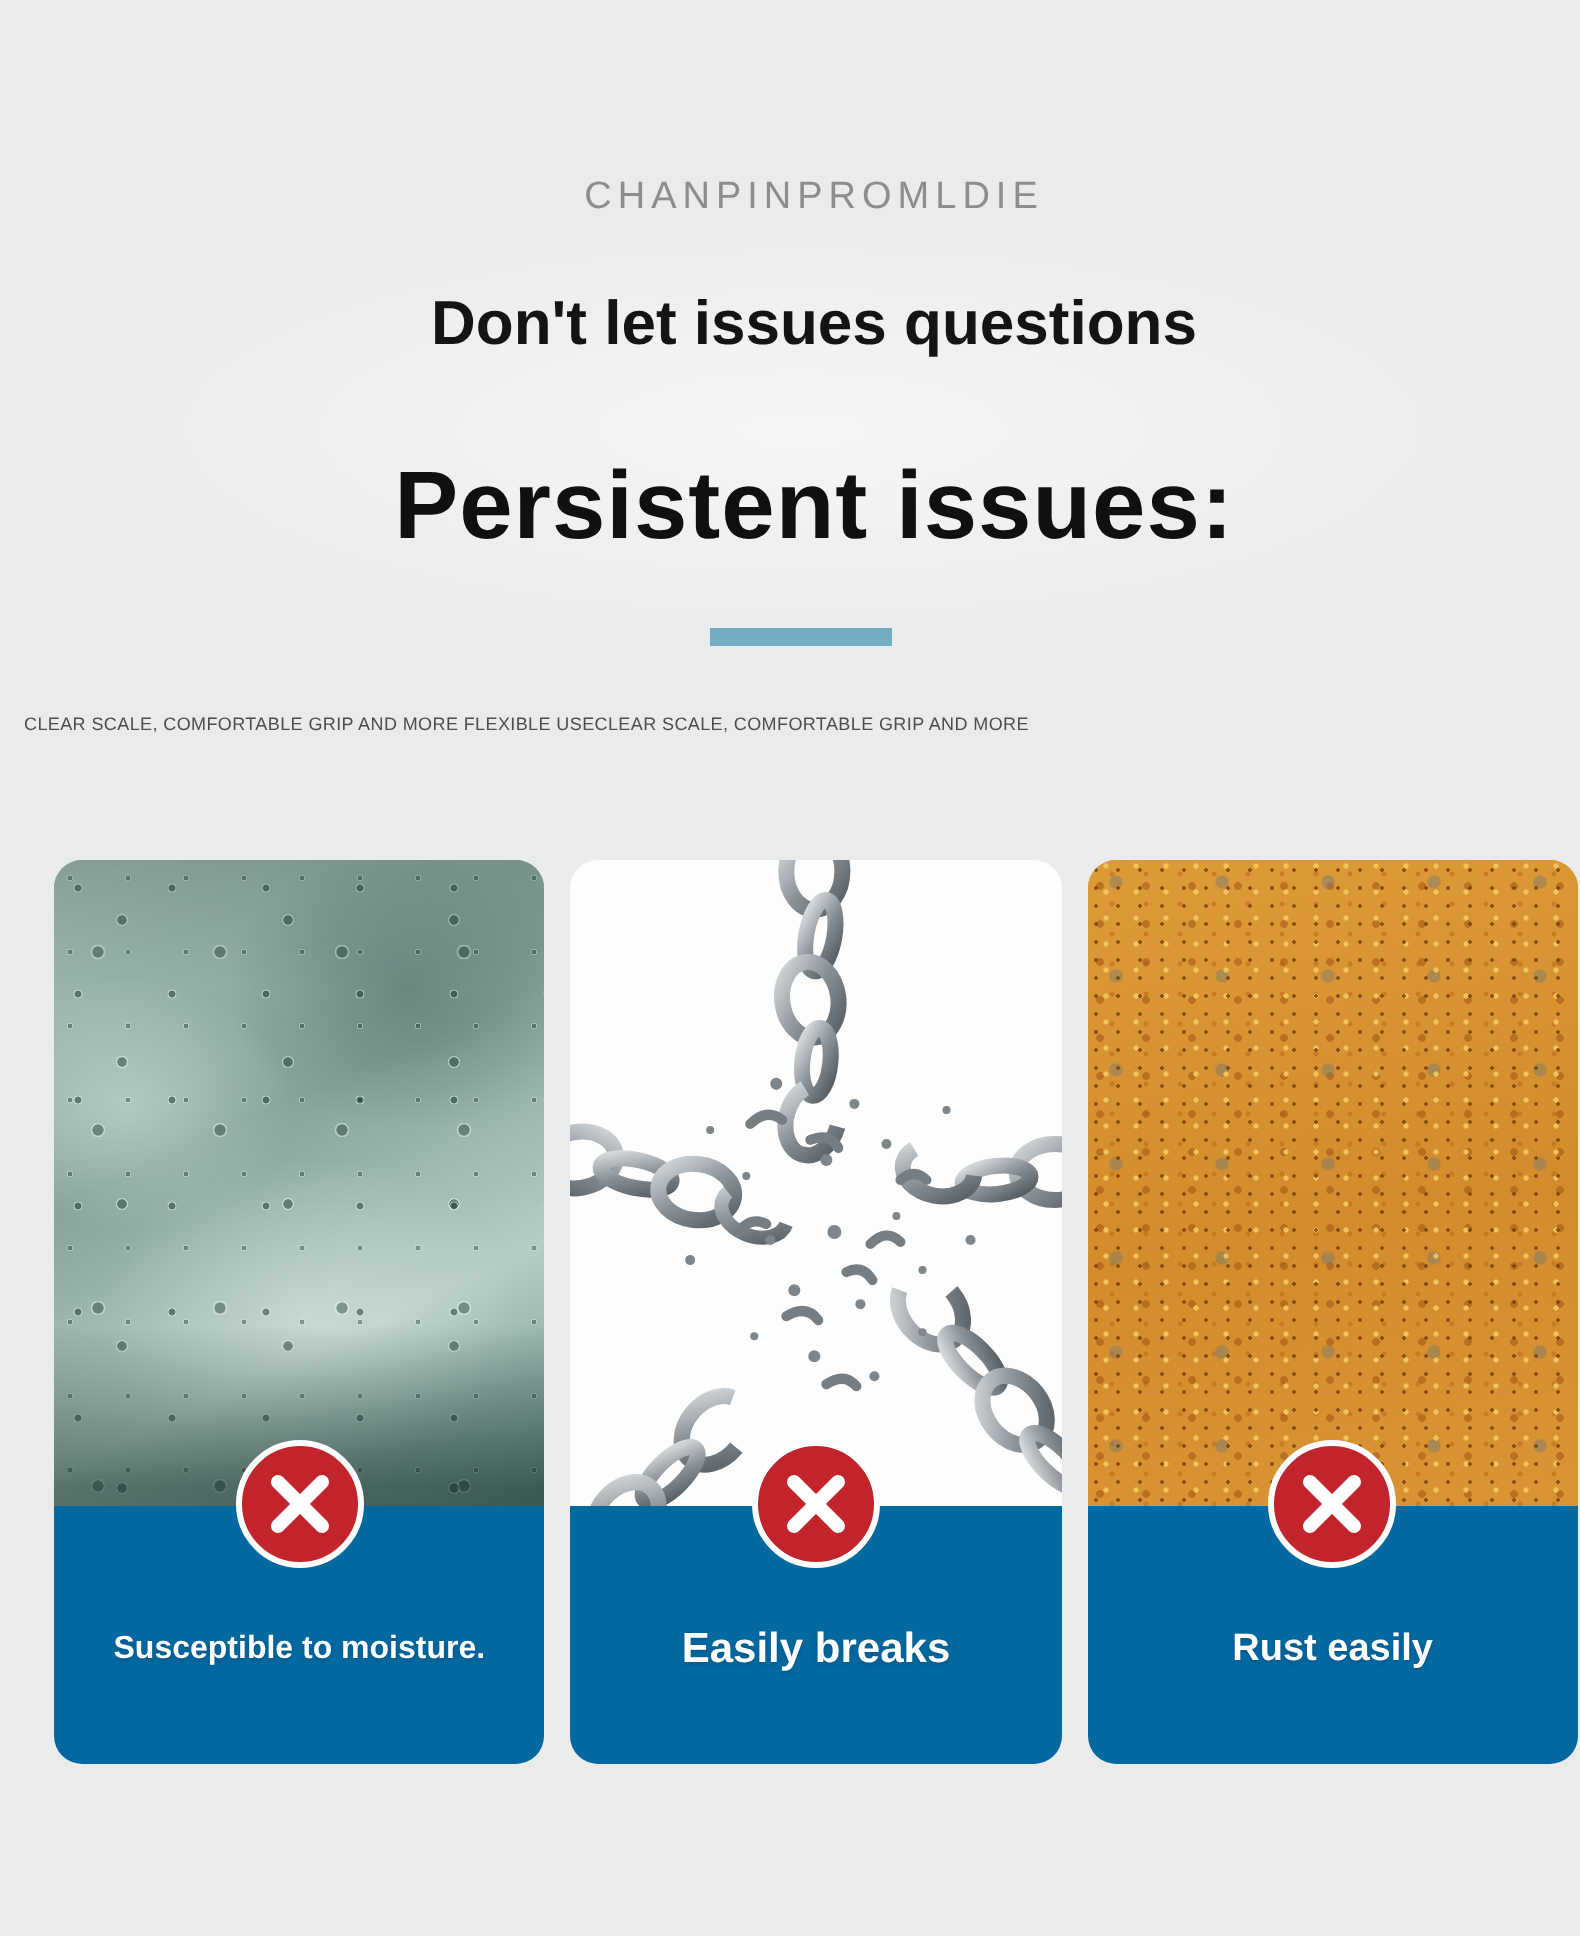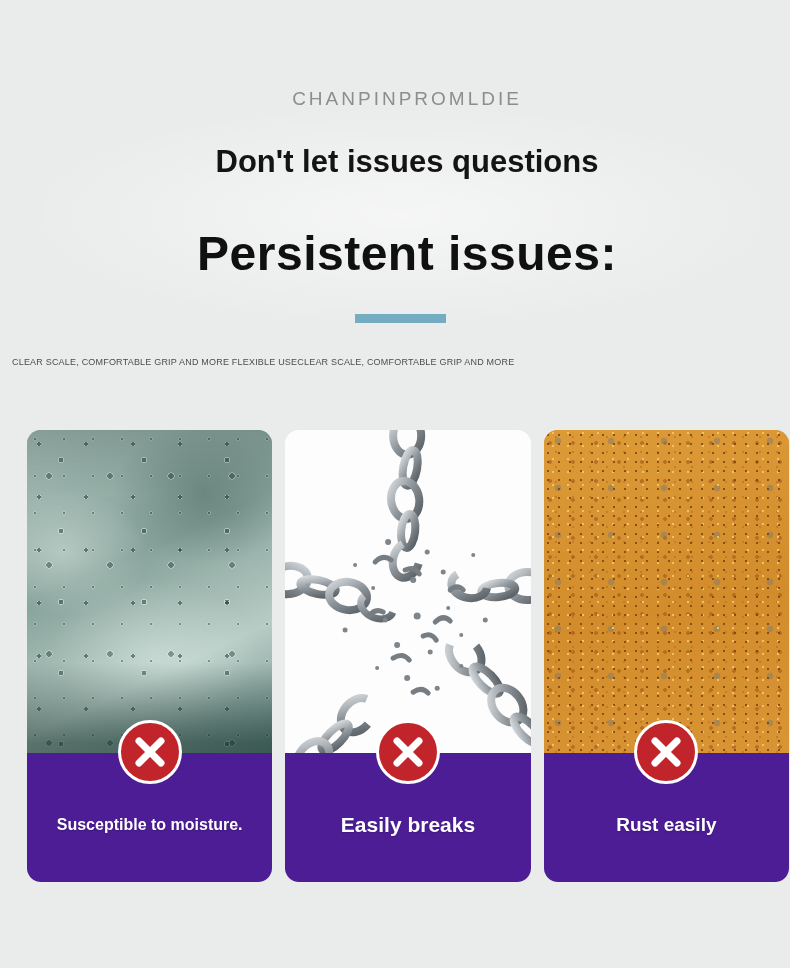--- a/index.html
+++ b/index.html
@@ -36,21 +36,21 @@
   
   .cards{
     top:430px;left:15px;width:762px;display:flex;gap:13px;
   }
   .card{
     flex:1;height:452px;border-radius:14px;overflow:hidden;position:relative;
     display:flex;flex-direction:column;
   }
   .card-image{height:323px;flex:none;position:relative;}
   .card-label{
-    flex:1;background:#4c1d95;display:flex;align-items:center;justify-content:center;
+    flex:1;background:#0369a1;display:flex;align-items:center;justify-content:center;
     padding-top:14px;color:#ffffff;font-weight:bold;text-align:center;
     text-shadow:0 1px 2px rgba(0,0,0,.18);
   }
   .card:nth-child(1) .card-label{font-size:16px;}
   .card:nth-child(2) .card-label{font-size:21px;}
   .card:nth-child(3) .card-label{font-size:19px;}
   .badge{
     position:absolute;top:290px;left:50%;transform:translateX(-50%);
     width:58px;height:58px;border-radius:50%;
     background:#c1252b;border:3px solid #ffffff;

